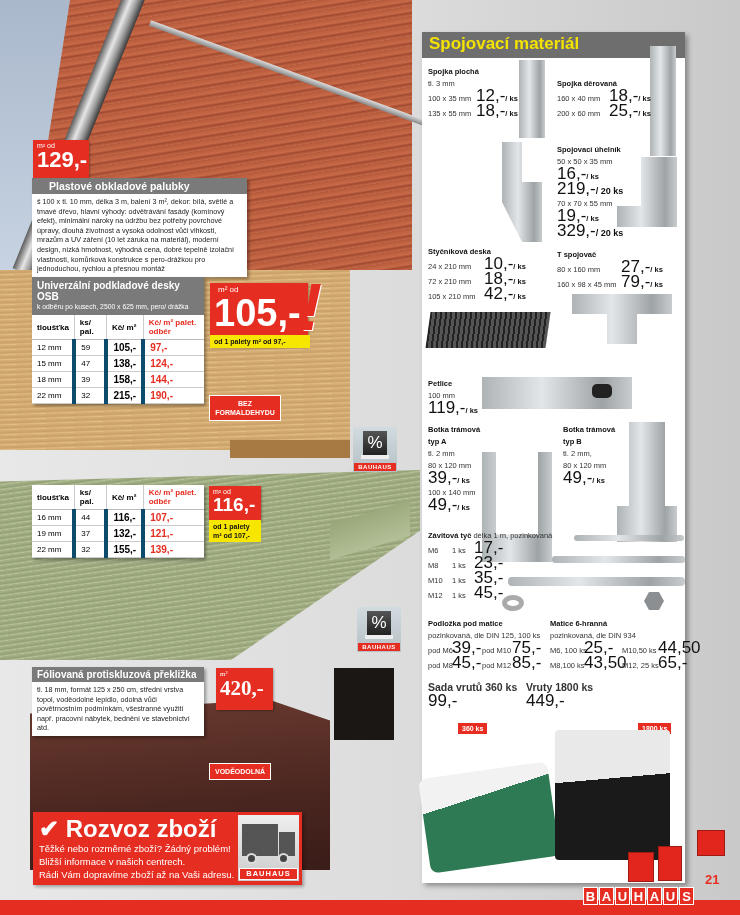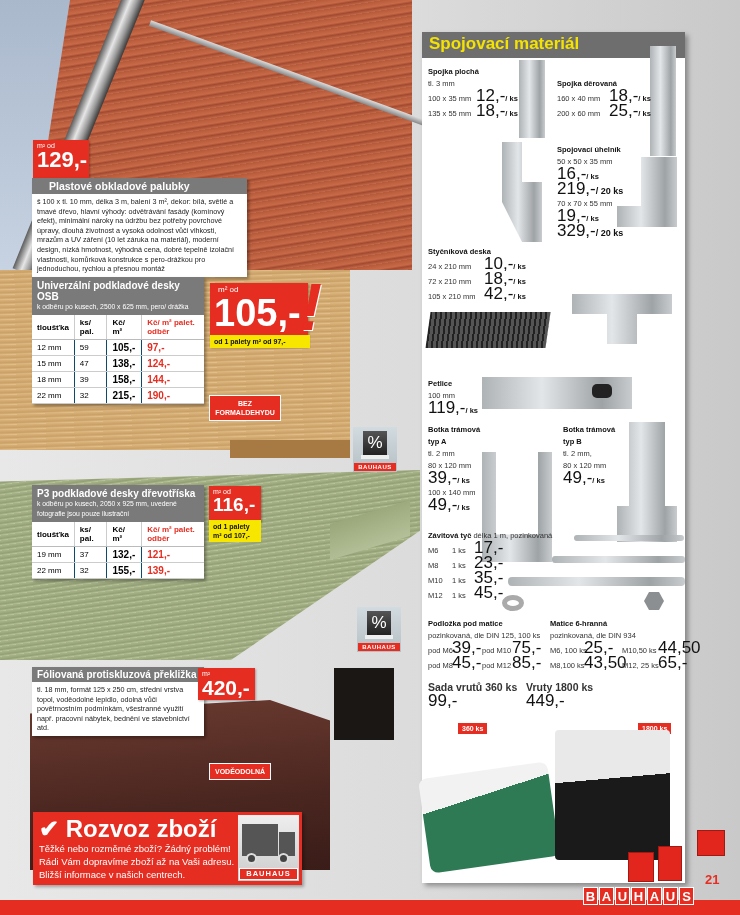--- a/index.html
+++ b/index.html
@@ -30,21 +30,21 @@
 
   
   .box { position: absolute; background: #fff; box-shadow: 2px 2px 3px rgba(0,0,0,.35); }
   .box-head { background: #7a7a7a; color: #fff; padding: 3px 5px; }
   .box-head .title { font-size: 12.5px; font-weight: bold; display: block; }
   .box-head .sub { font-size: 8px; display: block; line-height: 10px; }
   .box-body { font-size: 8px; line-height: 10.5px; padding: 3px 5px; color: #222; }
 
   table.pt { width: 100%; border-collapse: collapse; font-size: 8px; }
   table.pt th { text-align: left; font-weight: bold; padding: 3px 5px; border-bottom: 1px solid #bbb; border-right: 1px solid #ccc; height: 22px; }
-  table.pt td { padding: 2px 5px; border-bottom: 1px solid #ccc; border-right: 1px solid #0c4a6e; height: 13px; }
+  table.pt td { padding: 2px 5px; border-bottom: 1px solid #ccc; border-right: 4px solid #0c4a6e; height: 13px; }
   table.pt th:last-child, table.pt td:last-child { border-right: none; }
   table.pt .red { color: #e62d21; }
   table.pt td.b { font-weight: bold; font-size: 10px; }
 
   .price-tag { position: absolute; background: #e62d21; color: #fff; box-shadow: 1px 1px 2px rgba(0,0,0,.3); }
   .price-tag .unit { font-size: 7px; display: block; padding: 2px 0 0 4px; }
   .price-tag .val { font-weight: bold; display: block; line-height: 1; padding: 0 4px 2px; }
   .yellow-note { background: #f7e600; color: #111; font-size: 7px; font-weight: bold; padding: 2px 4px; line-height: 9px; }
 
   .red-label { position: absolute; background: #e62d21; color: #fff; font-size: 7px; font-weight: bold; text-align: center; padding: 3px 5px; line-height: 9px; border: 1px solid #fff; }
@@ -161,33 +161,35 @@
   <div style="position:absolute;left:300px;top:272px;color:#e62d21;font-size:66px;font-weight:bold;font-style:italic;line-height:70px;text-shadow:1px 1px 0 #fff;">!</div>
   <div class="yellow-note" style="position:absolute;left:210px;top:335px;width:100px;">od 1 palety m² od 97,-</div>
   <div class="red-label" style="left:209px;top:395px;width:72px;">BEZ FORMALDEHYDU</div>
   <div class="pallet-badge" style="left:353px;top:427px;">
     <span class="pct">%</span>
     <span class="feet"></span>
     <span class="brand">BAUHAUS</span>
   </div>
 
   <div class="box" style="left:32px;top:485px;width:172px;">
-    <div class="box-head">
-      <span class="title" style="font-size:10px;">P3 podkladové desky dřevotříska</span>
-      <span class="sub" style="font-size:6.8px;">k odběru po kusech, 2050 x 925 mm, uvedené fotografie jsou pouze ilustrační</span>
-    </div>
     <table class="pt">
       <tbody>
           <tr>
         <th>tloušťka</th>
         <th>ks/ pal.</th>
         <th>Kč/ m²</th>
         <th class="red">Kč/ m² palet. odběr</th>
       </tr>
       <tr>
+        <td>16 mm</td>
+        <td>44</td>
+        <td class="b">116,-</td>
+        <td class="b red">107,-</td>
+      </tr>
+      <tr>
         <td>19 mm</td>
         <td>37</td>
         <td class="b">132,-</td>
         <td class="b red">121,-</td>
       </tr>
       <tr>
         <td>22 mm</td>
         <td>32</td>
         <td class="b">155,-</td>
         <td class="b red">139,-</td>
@@ -208,34 +210,34 @@
     <span class="feet"></span>
     <span class="brand">BAUHAUS</span>
   </div>
 
   <div class="box" style="left:32px;top:667px;width:172px;">
     <div class="box-head" style="padding:2px 5px;">
       <span class="title" style="font-size:10px;">Fóliovaná protiskluzová překližka</span>
     </div>
     <div class="box-body" style="font-size:7.2px;line-height:9.6px;">tl. 18 mm, formát 125 x 250 cm, střední vrstva topol, voděodolné lepidlo, odolná vůči povětrnostním podmínkám, všestranné využití např. pracovní nábytek, bednění ve stavebnictví atd.</div>
   </div>
-  <div class="price-tag" style="left:198px;top:668px;width:57px;height:32px;">
+  <div class="price-tag" style="left:216px;top:668px;width:57px;height:42px;font-family:Liberation Serif, serif;">
     <span class="unit">m²</span>
     <span class="val" style="font-size:21px;">420,-</span>
   </div>
   <div class="red-label" style="left:209px;top:763px;width:62px;">VODĚODOLNÁ</div>
 
   <div class="delivery">
     <div class="head">
       <span>✔</span>
       <span>Rozvoz zboží</span>
     </div>
     <span class="line">Těžké nebo rozměrné zboží? Žádný problém!</span>
+    <span class="line">Bližší informace v našich centrech.</span>
     <span class="line">Rádi Vám dopravíme zboží až na Vaši adresu.</span>
-    <span class="line">Bližší informace v našich centrech.</span>
     <div class="truck">
       <div class="cargo"></div>
       <div class="cab"></div>
       <div class="wheel" style="left:8px;"></div>
       <div class="wheel" style="left:40px;"></div>
       <div class="brand">BAUHAUS</div>
     </div>
   </div>
 
   <div class="rp">
@@ -281,20 +283,25 @@
       <span class="row"><span class="p">329,-</span><span class="u" style="font-size:9px;">/ 20 ks</span></span>
     </div>
 
     <div class="item" style="left:6px;top:214px;">
       <span class="name">Styčníková deska</span>
       <span class="row"><span class="sp" style="width:56px">24 x 210 mm</span><span class="p">10,-</span><span class="u">/ ks</span></span>
       <span class="row"><span class="sp" style="width:56px">72 x 210 mm</span><span class="p">18,-</span><span class="u">/ ks</span></span>
       <span class="row"><span class="sp" style="width:56px">105 x 210 mm</span><span class="p">42,-</span><span class="u">/ ks</span></span>
     </div>
 
+    <div class="item" style="left:135px;top:217px;">
+      <span class="name">T spojovač</span>
+      <span class="row"><span class="sp" style="width:64px">80 x 160 mm</span><span class="p">27,-</span><span class="u">/ ks</span></span>
+      <span class="row"><span class="sp" style="width:64px">160 x 98 x 45 mm</span><span class="p">79,-</span><span class="u">/ ks</span></span>
+    </div>
 
     <div class="item" style="left:6px;top:346px;">
       <span class="name">Petlice</span>
       <span class="row">100 mm</span>
       <span class="row"><span class="p">119,-</span><span class="u">/ ks</span></span>
     </div>
 
     <div class="item" style="left:6px;top:392px;">
       <span class="name">Botka trámová</span>
       <span class="name">typ A</span>

